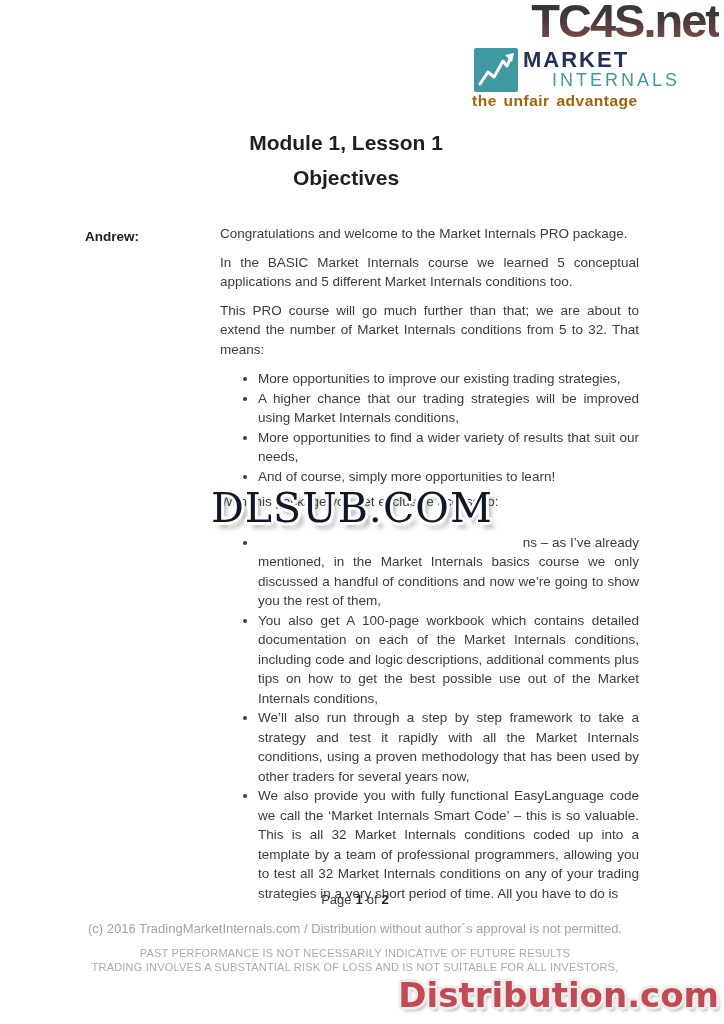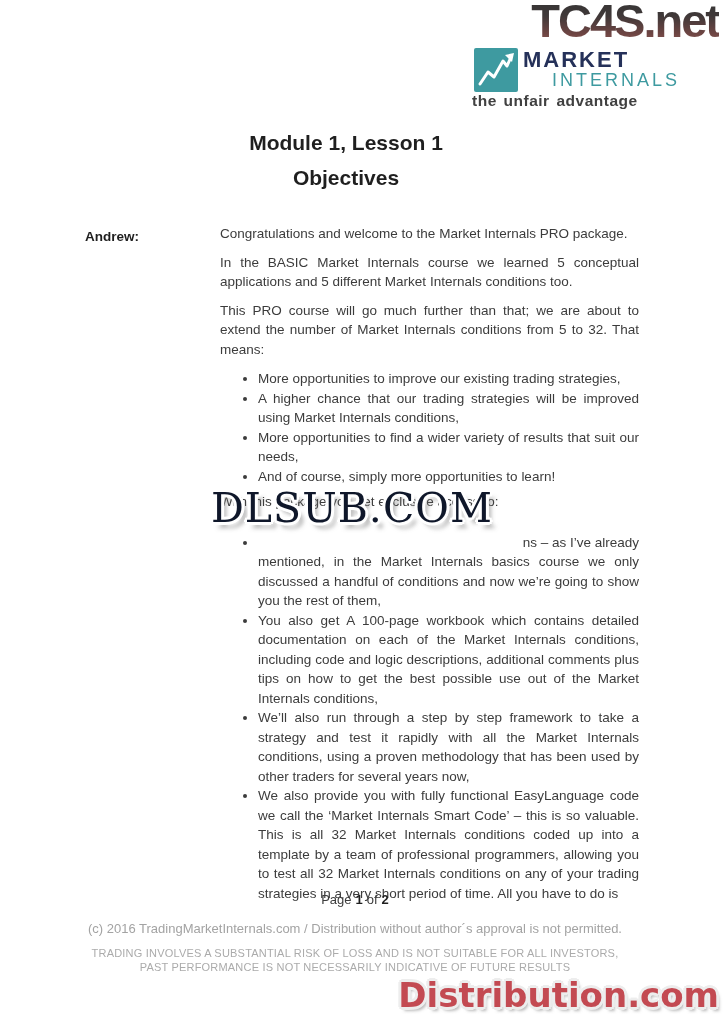--- a/index.html
+++ b/index.html
@@ -24,21 +24,21 @@
   .brand-market {
     position:absolute; left:523px; top:47px;
     font-weight:bold; font-size:22px; letter-spacing:2px; color:#253159;
   }
   .brand-internals {
     position:absolute; left:552px; top:70px;
     font-size:18px; letter-spacing:3px; color:#3e9aa0;
   }
   .tagline {
     position:absolute; left:472px; top:92px;
-    font-size:15.5px; letter-spacing:0.5px; word-spacing:2px; color:#404040; font-weight:bold;
+    font-size:15.5px; letter-spacing:0.5px; word-spacing:2px; color:#a16207; font-weight:bold;
     font-family:"Liberation Sans", sans-serif;
   }
 
   
   .title, .subtitle {
     position:absolute; left:0; width:692px; text-align:center;
     font-weight:bold; font-size:21px; color:#1f1f1f;
   }
   .title { top:131px; }
   .subtitle { top:166px; }
@@ -151,19 +151,19 @@
 
   <div class="watermark">DLSUB.COM</div>
 
   <div class="page-label">
     <span>Page</span><b>1</b><span>of</span><b>2</b>
   </div>
 
   <div class="copyright">(c) 2016 TradingMarketInternals.com / Distribution without author´s approval is not permitted.</div>
 
   <div class="disclaimer">
+    <div>PAST PERFORMANCE IS NOT NECESSARILY INDICATIVE OF FUTURE RESULTS</div>
     <div>TRADING INVOLVES A SUBSTANTIAL RISK OF LOSS AND IS NOT SUITABLE FOR ALL INVESTORS,</div>
-    <div>PAST PERFORMANCE IS NOT NECESSARILY INDICATIVE OF FUTURE RESULTS</div>
   </div>
 
   <div class="bottom-site">Distribution.com</div>
 
 </div>
 
 </body></html>

